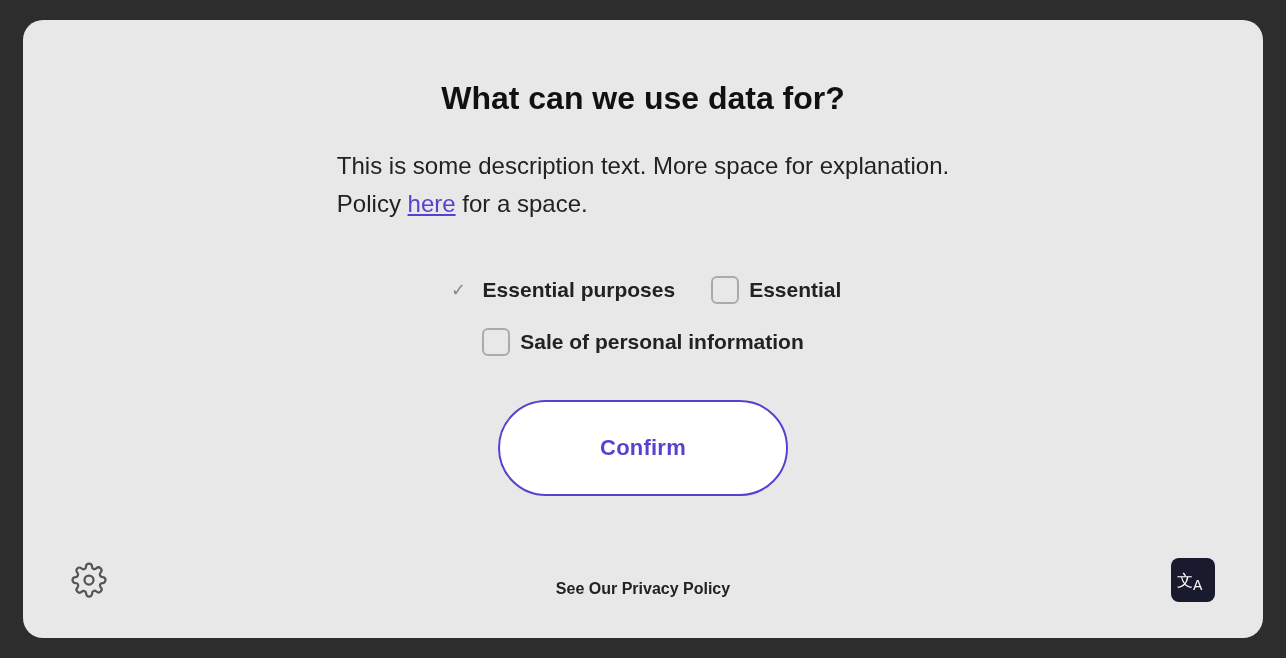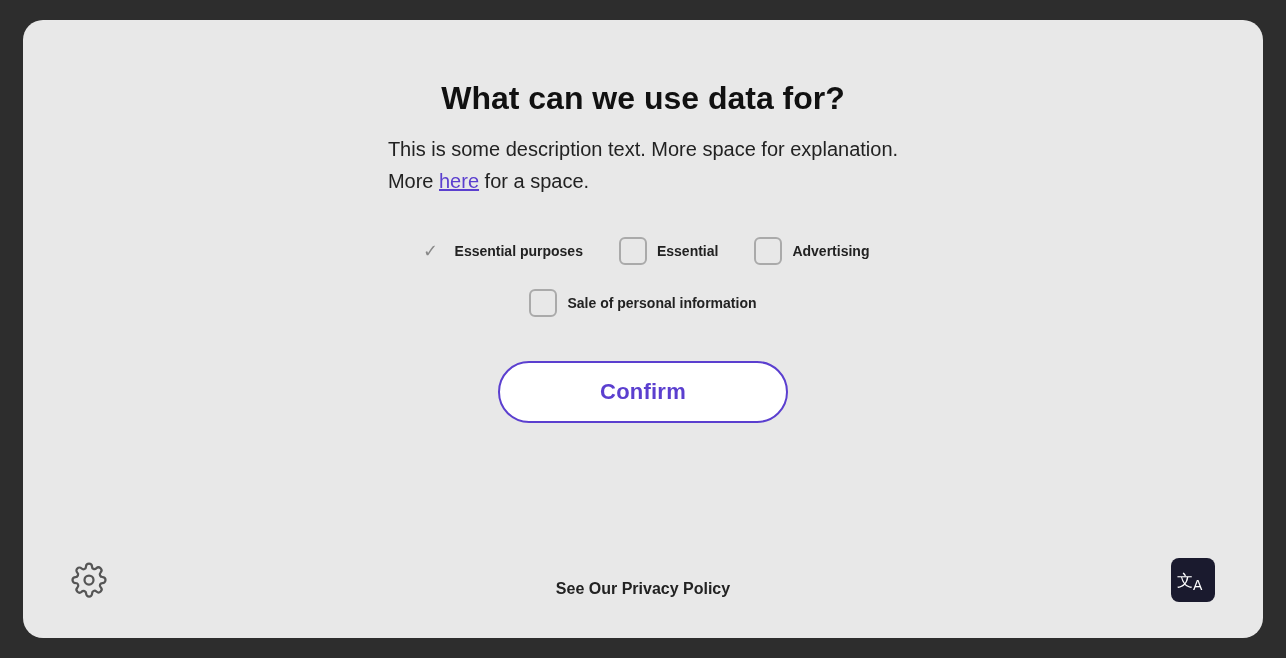--- a/index.html
+++ b/index.html
@@ -29,30 +29,30 @@
       justify-content: flex-start;
       padding: 60px 80px 40px 80px;
       position: relative;
     }
 
     .title {
       font-size: 32px;
       font-weight: 800;
       color: #111;
       text-align: center;
-      margin-bottom: 16px;
+      margin-bottom: 30px;
     }
 
     .description {
-      font-size: 20px;
+      font-size: 24px;
       color: #222;
       line-height: 1.6;
       text-align: left;
       max-width: 780px;
-      margin-bottom: 40px;
+      margin-bottom: 52px;
     }
 
     .description a {
       color: #5b3fcf;
       text-decoration: underline;
     }
 
     .checkboxes-row {
       display: flex;
       flex-direction: row;
@@ -64,21 +64,21 @@
     }
 
     .checkbox-item {
       display: flex;
       align-items: center;
       gap: 10px;
       cursor: pointer;
     }
 
     .checkbox-item label {
-      font-size: 14px;
+      font-size: 21px;
       font-weight: 600;
       color: #222;
       cursor: pointer;
       white-space: nowrap;
     }
 
     .custom-checkbox {
       width: 28px;
       height: 28px;
       border: 2px solid #aaa;
@@ -104,21 +104,21 @@
     .second-row {
       display: flex;
       align-items: center;
       margin-bottom: 44px;
     }
 
     .confirm-button {
       background: white;
       border: 2.5px solid #5b3fcf;
       border-radius: 50px;
-      padding: 16px 100px;
+      padding: 33px 100px;
       font-size: 22px;
       font-weight: 700;
       color: #5b3fcf;
       cursor: pointer;
       letter-spacing: 0.01em;
       margin-bottom: 16px;
       transition: background 0.15s;
     }
 
     .footer {
@@ -164,42 +164,38 @@
   </style>
 </head>
 <body>
 
 <div class="modal">
   <h1 class="title">What can we use data for?</h1>
 
   <p class="description">
     <span>This is some description text. More space for explanation.</span>
     <br>
-    <span>More </span><a href="#">here</a><span> for a space.</span>
+    <span>Policy </span><a href="#">here</a><span> for a space.</span>
   </p>
 
   <div class="checkboxes-row">
 
     <div class="checkbox-item">
       <div class="custom-checkbox checked">
         <span class="checkmark-icon">✓</span>
       </div>
       <label>Essential purposes</label>
     </div>
 
 
     <div class="checkbox-item">
       <div class="custom-checkbox"></div>
       <label>Essential</label>
     </div>
 
-    <div class="checkbox-item">
-      <div class="custom-checkbox"></div>
-      <label>Advertising</label>
-    </div>
   </div>
 
   <div class="second-row">
     <div class="checkbox-item">
       <div class="custom-checkbox"></div>
       <label>Sale of personal information</label>
     </div>
   </div>
 
   <button class="confirm-button">Confirm</button>

